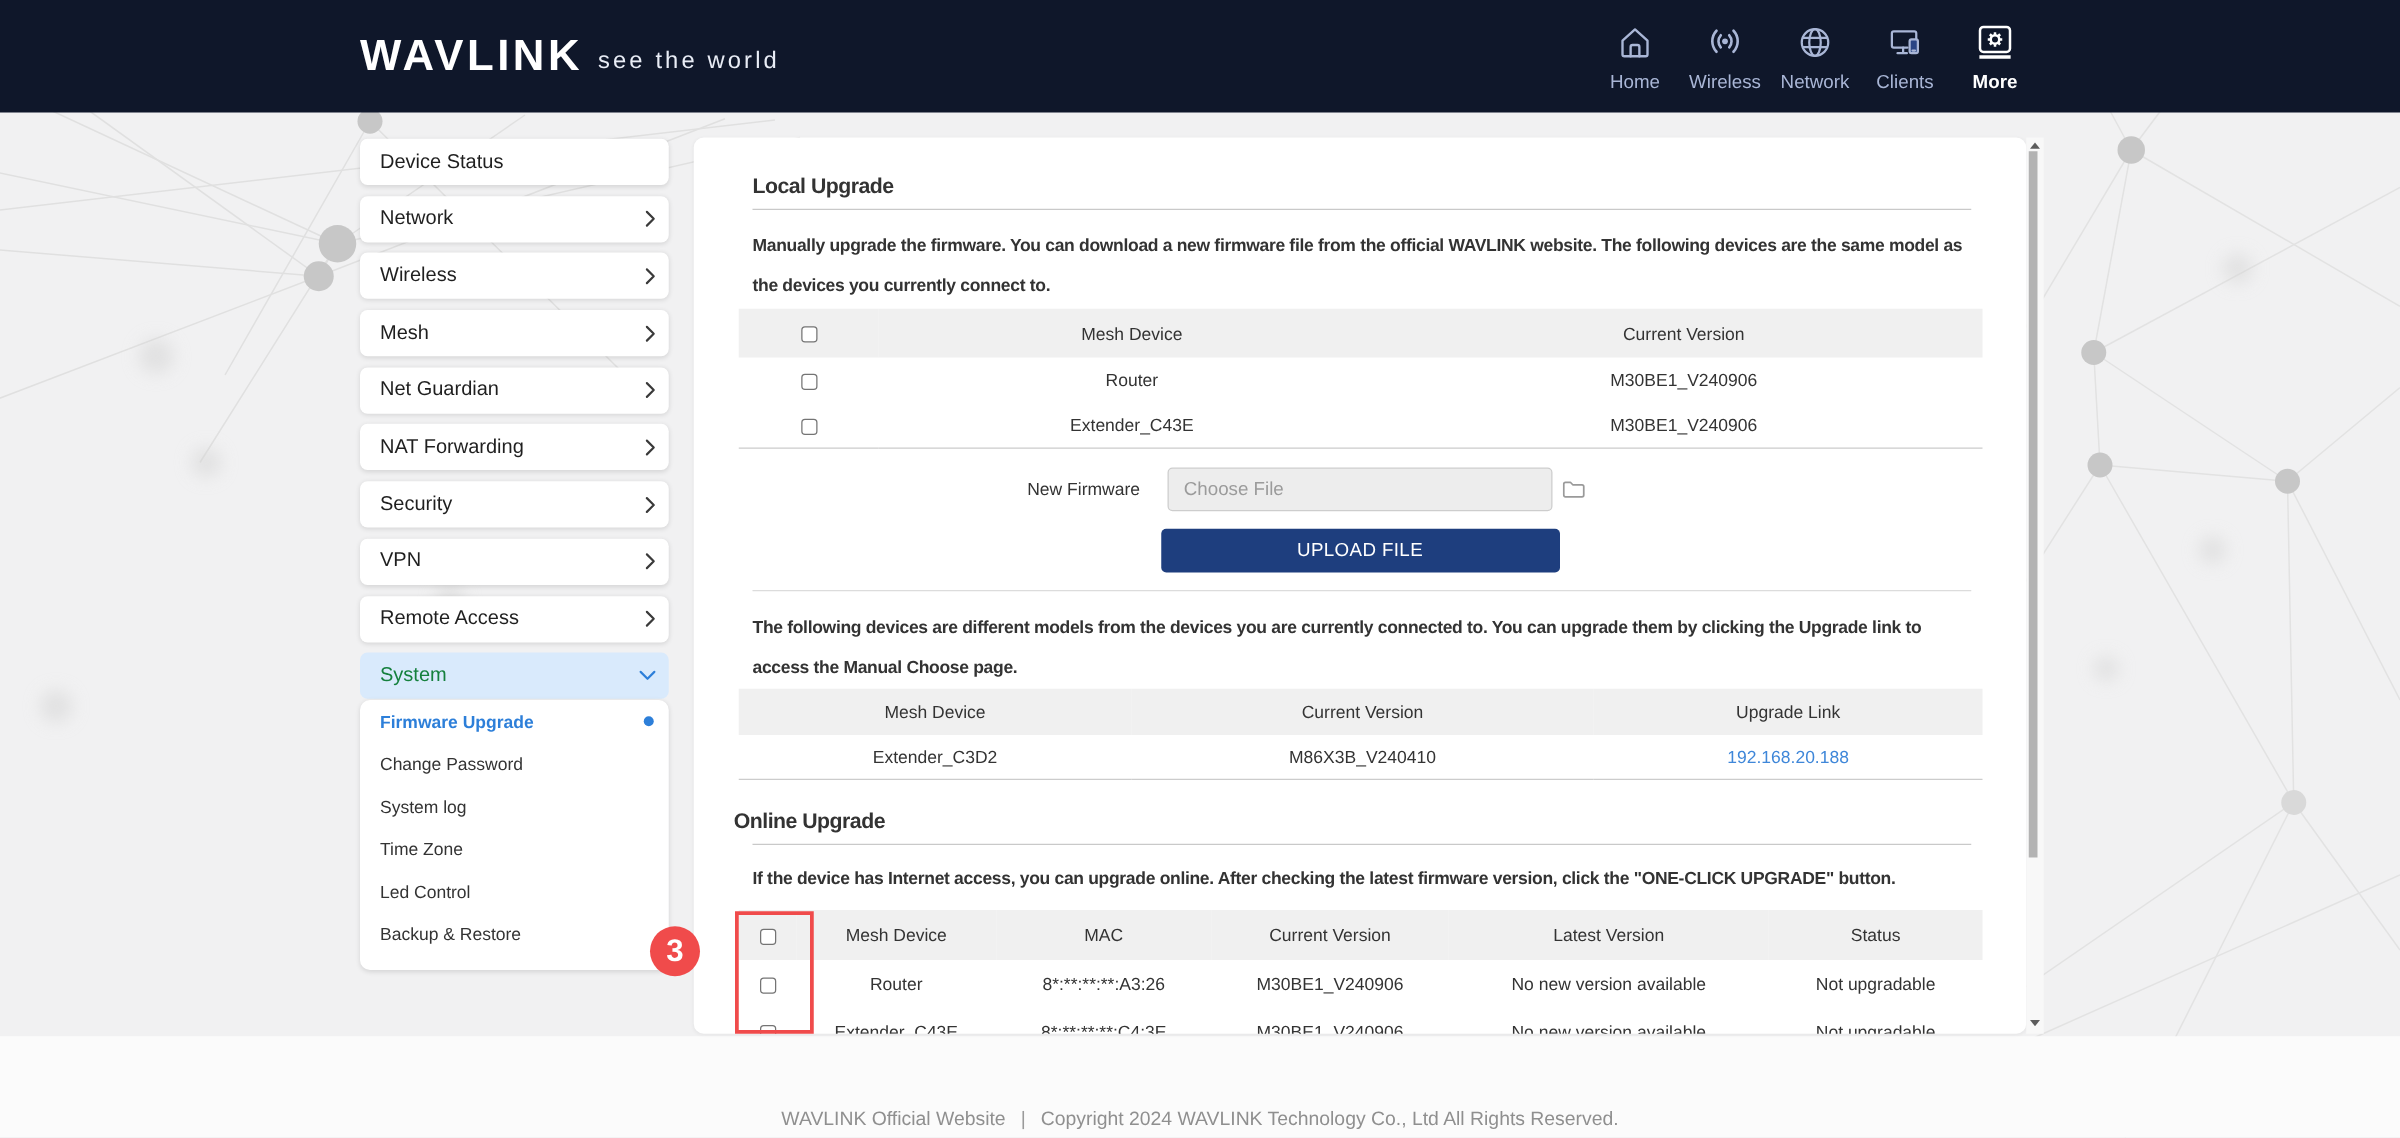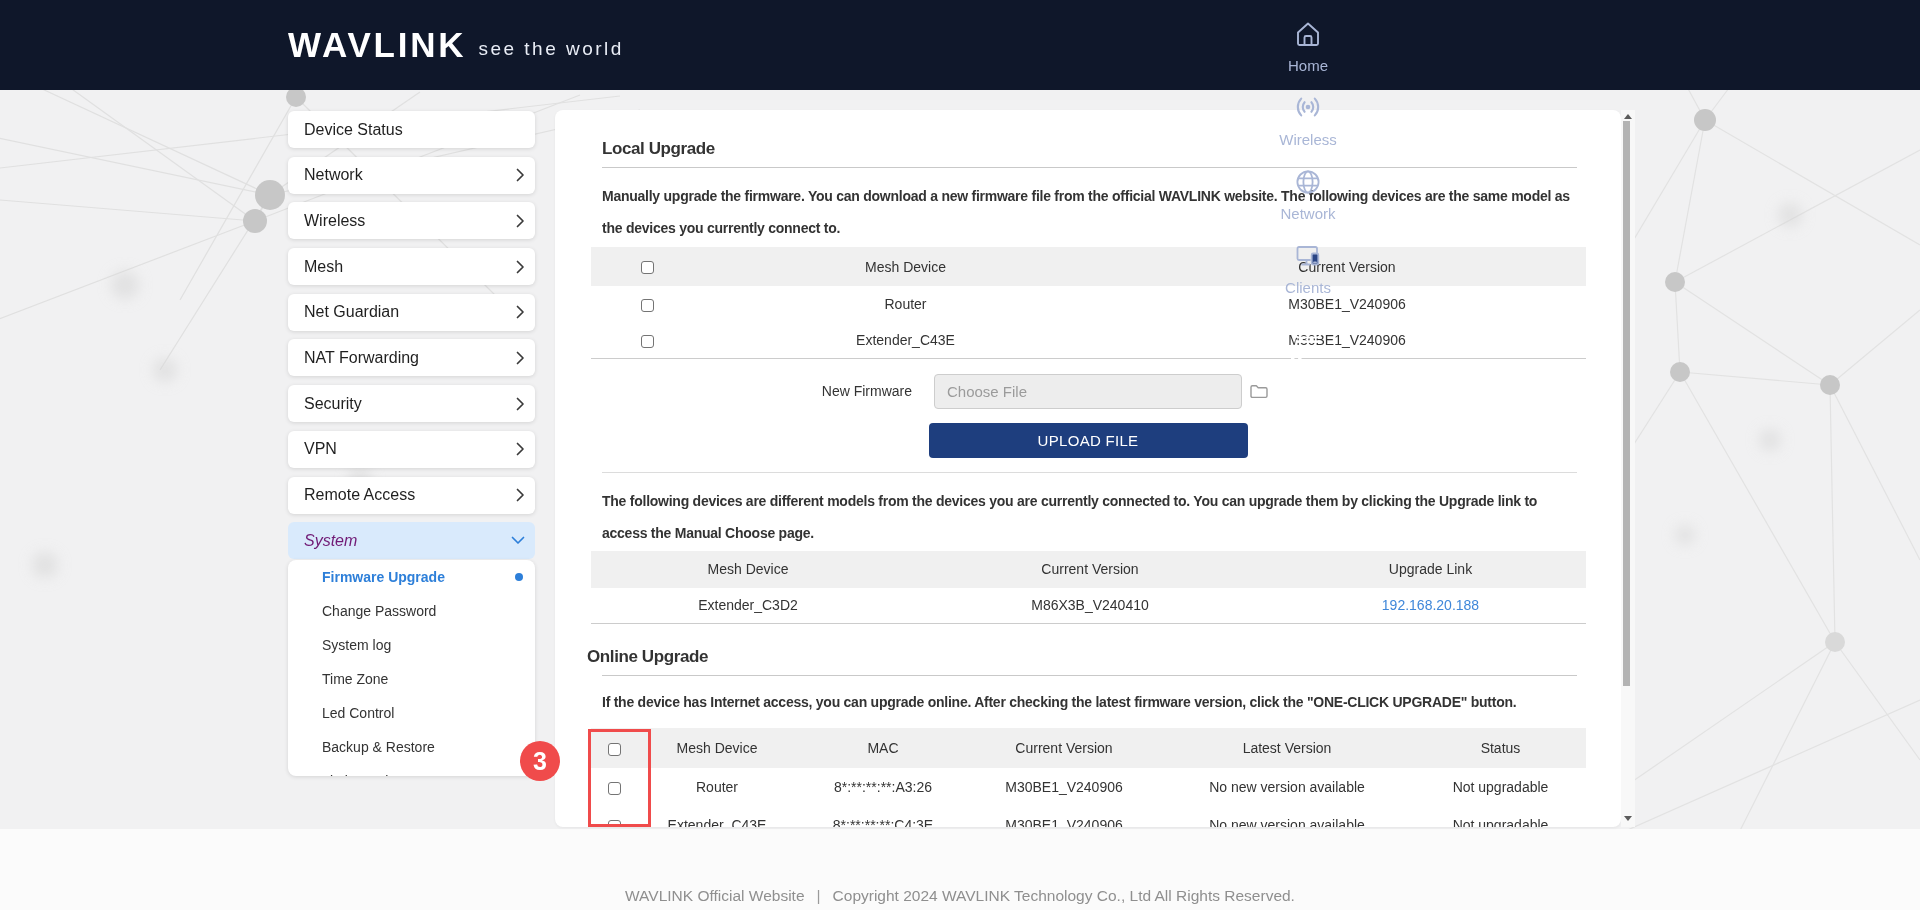--- a/index.html
+++ b/index.html
@@ -18,43 +18,43 @@
     background:#0f172a; z-index:5;
   }
   .logo-wrap { position:absolute; left:288px; top:0; height:90px; display:flex; align-items:center; }
   .logo-text {
     color:#fff; font-size:35px; font-weight:bold; letter-spacing:2.8px;
     font-family:"Liberation Sans", sans-serif;
   }
   .logo-tagline {
     color:#e9edf6; font-size:19px; letter-spacing:2.5px; margin-left:12px; margin-top:7px;
   }
-  .top-nav { position:absolute; left:1272px; top:0; height:90px; display:flex;flex-direction:column; }
+  .top-nav { position:absolute; left:1272px; top:0; height:90px; display:flex; }
   .nav-item {
     width:72px; height:90px; display:flex; flex-direction:column; align-items:center;
     padding-top:19px; cursor:pointer; color:#a9b6d6;
   }
   .nav-item .nav-ico { width:30px; height:30px; position:relative; }
   .nav-item .nav-label { font-size:15px; margin-top:8px; }
   .nav-item.active { color:#ffffff; }
   .nav-item.active .nav-label { font-weight:bold; }
   
   .sidebar { position:absolute; left:288px; top:111px; width:247px; z-index:4; }
   .side-item {
     height:37px; margin-bottom:8.7px; background:#fff; border-radius:6px;
     box-shadow:0 1px 4px rgba(0,0,0,0.12);
     display:flex; align-items:center; justify-content:space-between;
     padding:0 10px 0 16px; font-size:16px; color:#1f1f1f; cursor:pointer;
   }
-  .side-item.active { background:#d9eafc; color:#701a75; box-shadow:none; margin-bottom:1px;font-style:italic; }
+  .side-item.active { background:#d9eafc; color:#15803d; box-shadow:none; margin-bottom:1px; }
   .chev { width:9px; height:14px; flex:0 0 auto; }
   .submenu {
     margin-top:0; background:#fff; border-radius:8px;
     box-shadow:0 1px 4px rgba(0,0,0,0.12);
-    height:216px; overflow:hidden;padding-left:18px;
+    height:216px; overflow:hidden;
   }
   .sub-item {
     height:34px; display:flex; align-items:center; padding:0 12px 0 16px;
     font-size:14px; color:#333; cursor:pointer;
   }
   .sub-item.active { color:#2d7fd9; font-weight:bold; }
   .sub-dot { width:8px; height:8px; border-radius:50%; background:#2d7fd9; margin-left:auto; }
   
   .panel {
     position:absolute; left:555px; top:110px; width:1066px; height:717px;

